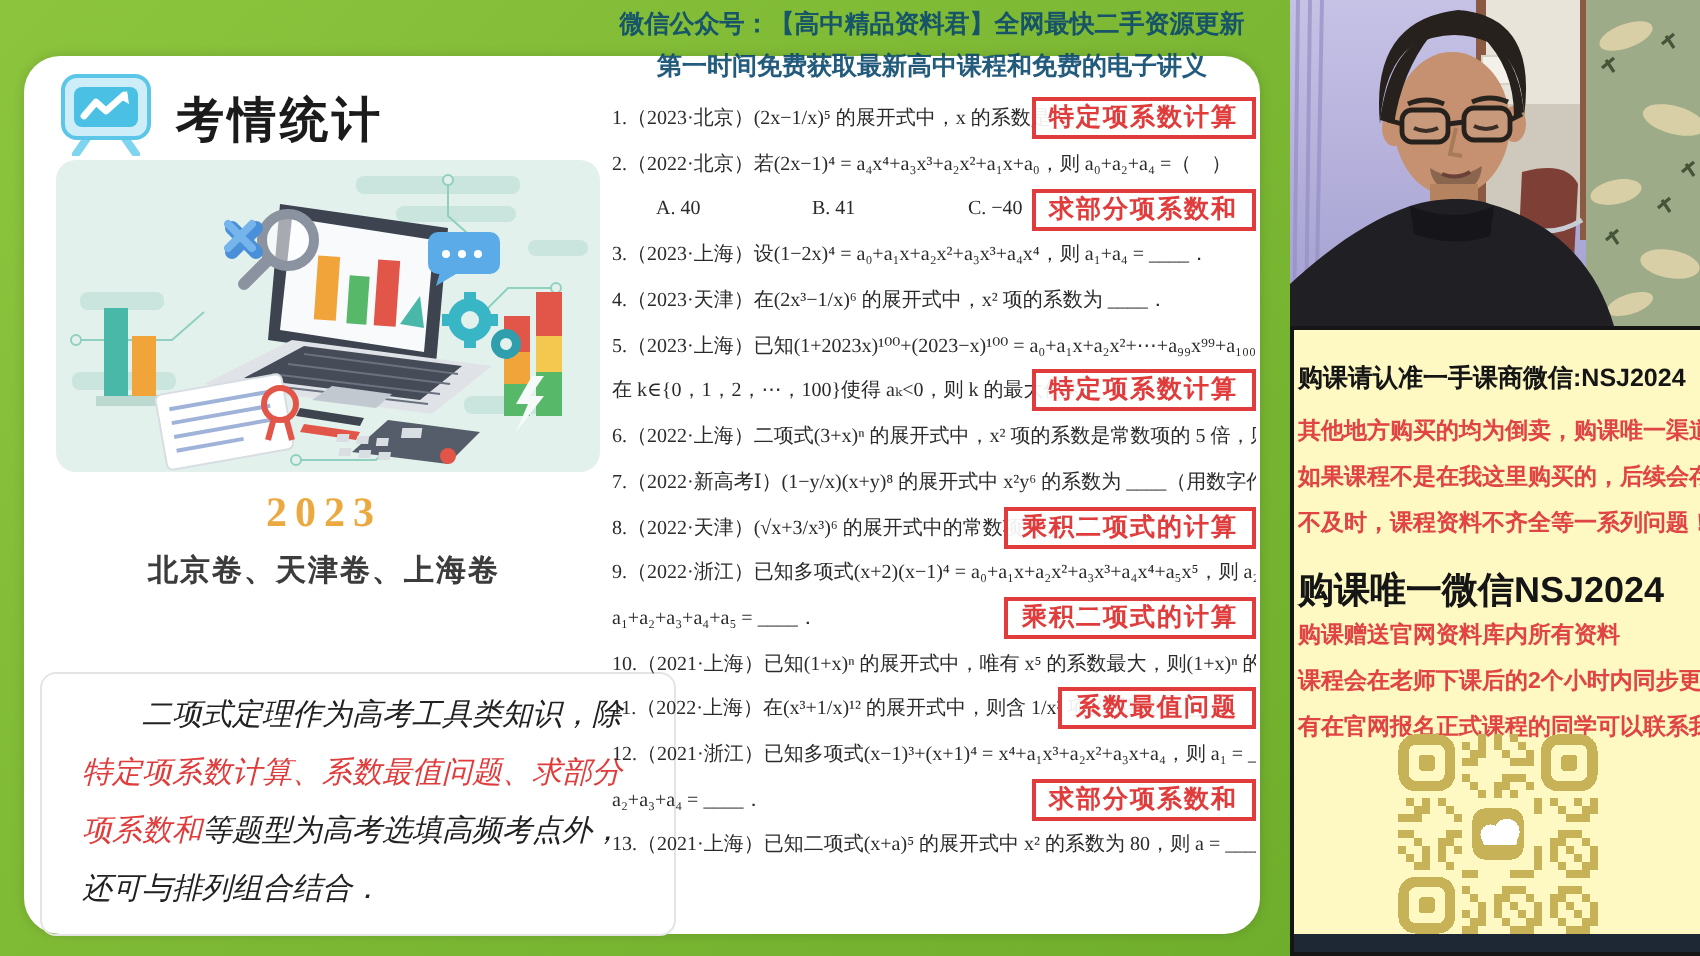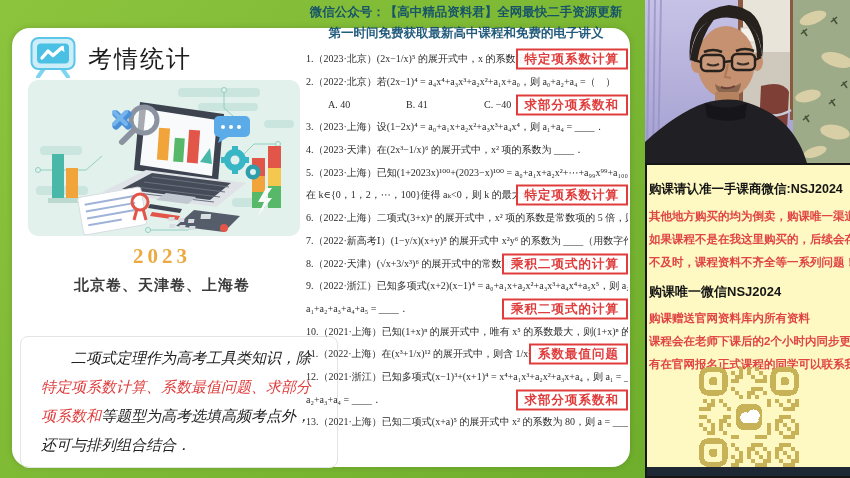--- a/index.html
+++ b/index.html
@@ -10,21 +10,21 @@
   .green-frame{position:absolute;left:0;top:0;width:645px;height:478px;
                background:linear-gradient(135deg,#8cc43d,#6fae2c);}
   .slide{position:absolute;left:12px;top:28px;width:618px;height:439px;
          background:#fff;border-radius:18px;box-shadow:0 0 6px rgba(0,0,0,.15);}
 
   .watermark{position:absolute;left:290px;top:2px;width:352px;text-align:center;
              color:#0c4a6e;font-weight:bold;font-size:12.5px;line-height:21px;z-index:6;opacity:.9;}
 
   
   .slide-header{position:absolute;left:18px;top:8px;display:flex;align-items:center;gap:12px;}
-  .slide-title{font-size:24px;font-weight:normal;color:#1b1b1b;letter-spacing:2px;}
+  .slide-title{font-size:24px;font-weight:bold;color:#1b1b1b;letter-spacing:2px;}
 
   
   .illustration{position:absolute;left:16px;top:52px;width:272px;height:156px;}
   .year{position:absolute;left:0;top:216px;width:300px;text-align:center;
         font-size:21px;font-weight:bold;color:#eba93f;letter-spacing:4px;
         font-family:"Liberation Serif","DejaVu Serif",serif;}
   .papers{position:absolute;left:0;top:248px;width:300px;text-align:center;
           font-size:15px;font-weight:bold;color:#3c3c3c;letter-spacing:1px;}
   .summary-box{position:absolute;left:8px;top:308px;width:276px;height:118px;
                border:1px solid #e4e4e4;border-radius:8px;padding:6px 20px;font-style:italic;}
@@ -45,21 +45,21 @@
          font-weight:bold;font-size:12.5px;letter-spacing:1px;
          padding:0 7px;line-height:17px;border-radius:0;z-index:3;white-space:nowrap;}
 
   
   .webcam{position:absolute;left:645px;top:0;width:205px;height:163px;overflow:hidden;background:#b3aed8;}
   .info-panel{position:absolute;left:645px;top:163px;width:248px;height:315px;
               background:#fef9c3;border:2px solid #161616;box-sizing:border-box;}
   .panel-inner{position:relative;width:100%;height:100%;overflow:hidden;}
   .panel-h1{position:absolute;left:2px;top:16px;font-size:12.5px;font-weight:bold;color:#151515;white-space:nowrap;}
   .panel-lines-a{position:absolute;left:2px;top:40px;}
-  .panel-h2{position:absolute;left:2px;top:118px;font-size:13px;font-weight:bold;color:#151515;white-space:nowrap;}
+  .panel-h2{position:absolute;left:2px;top:118px;font-size:18px;font-weight:bold;color:#151515;white-space:nowrap;}
   .panel-lines-b{position:absolute;left:2px;top:142px;}
   .panel-red{font-size:11.5px;font-weight:bold;color:#e04444;line-height:23px;white-space:nowrap;}
   .qr-wrap{position:absolute;left:52px;top:202px;width:100px;height:100px;}
   .panel-bottom-bar{position:absolute;left:0;bottom:0;width:100%;height:9px;background:#1d2834;}
 </style>
 </head>
 <body>
 
 <div class="stage">
 

